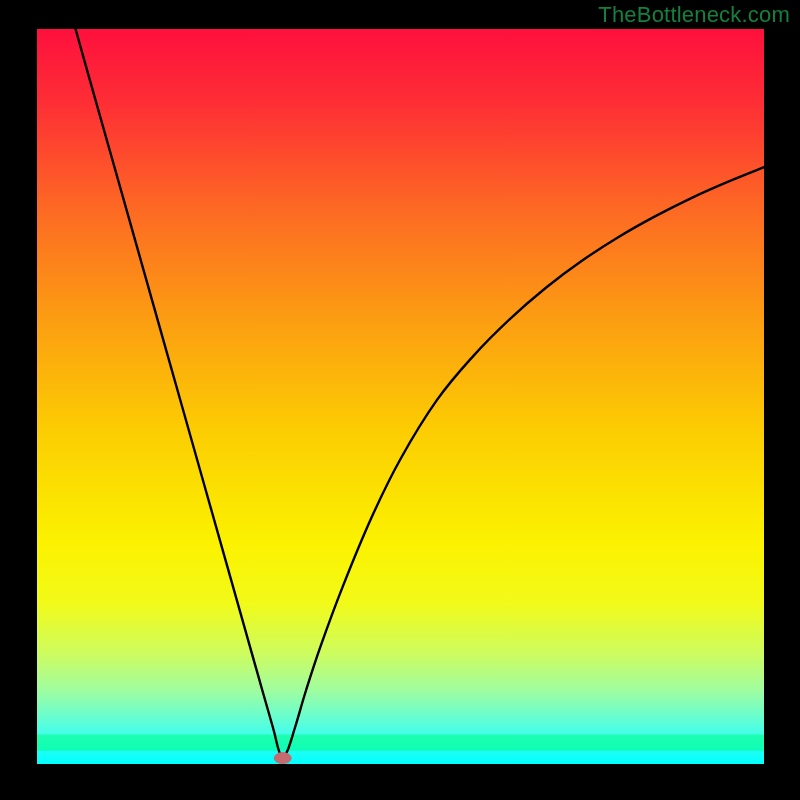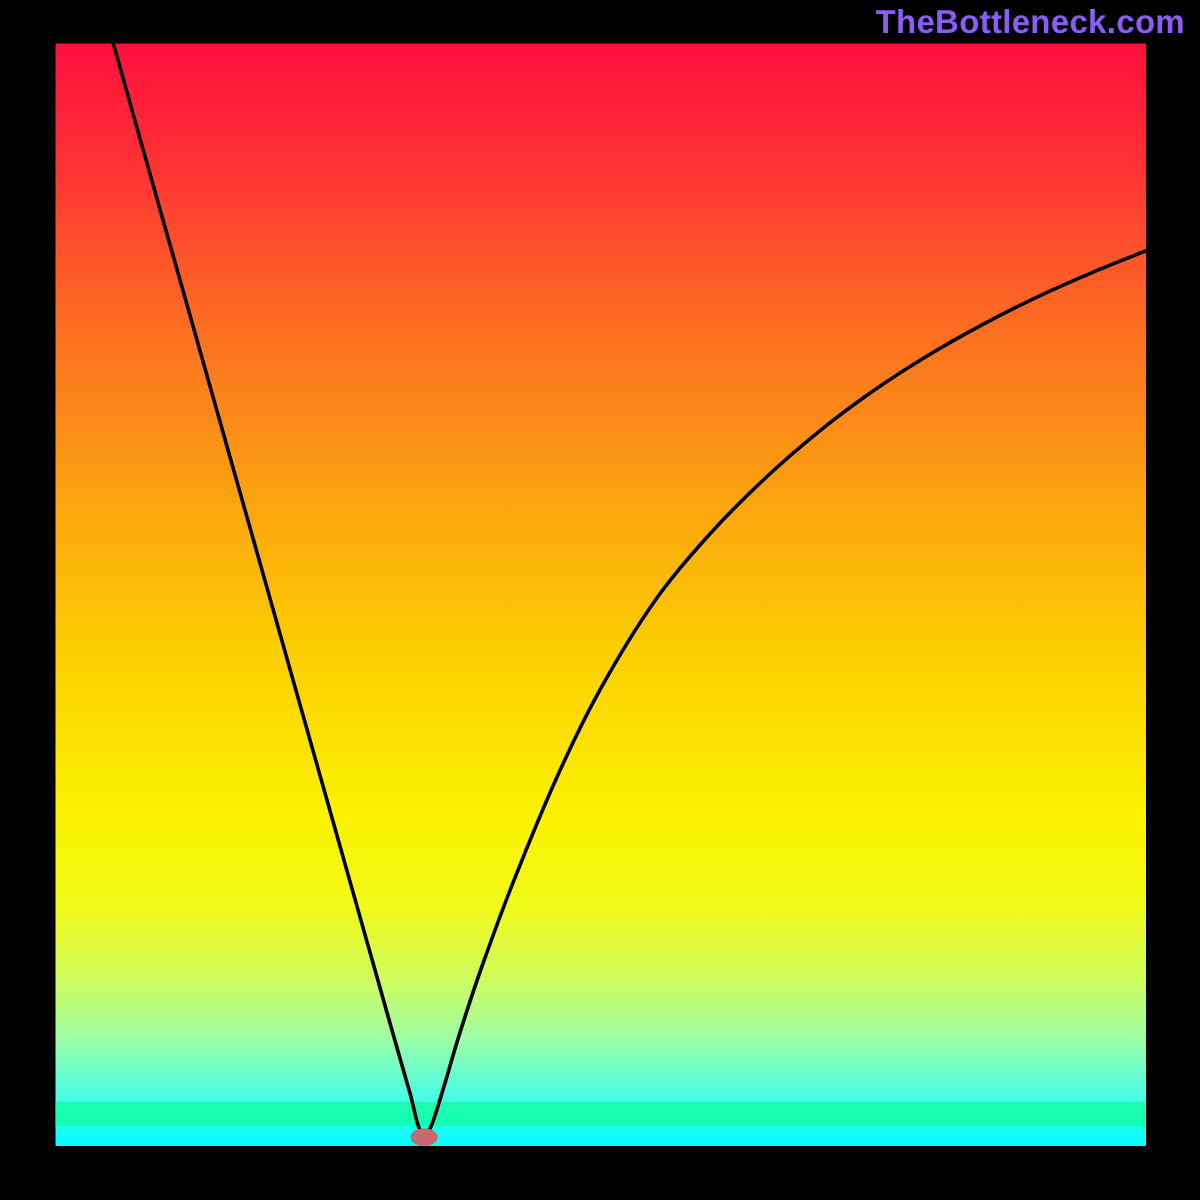--- a/index.html
+++ b/index.html
@@ -18,23 +18,23 @@
   }
   svg {
     position: absolute;
     top: 0;
     left: 0;
   }
   .watermark {
     position: absolute;
     top: 2px;
     right: 10px;
-    color: #8b5cf6;
+    color: #15803d;
     font-size: 22px;
-    font-weight: 700;
+    font-weight: 400;
     letter-spacing: 0.2px;
     user-select: none;
   }
 </style>
 </head>
 <body>
 
 <div class="canvas-wrap">
   <svg id="chart-svg" width="800" height="800" viewBox="0 0 800 800">
     <defs>

